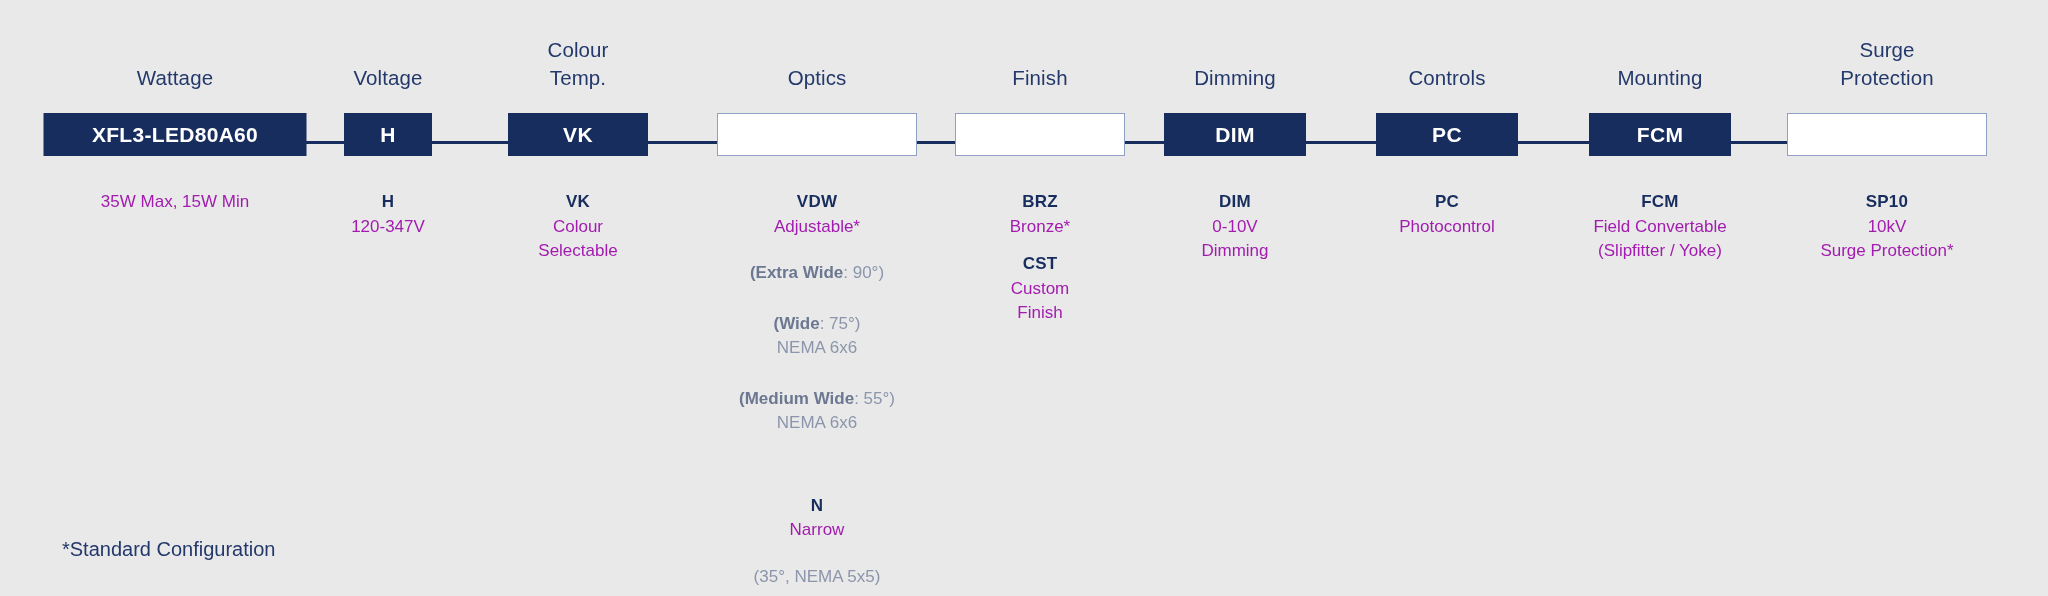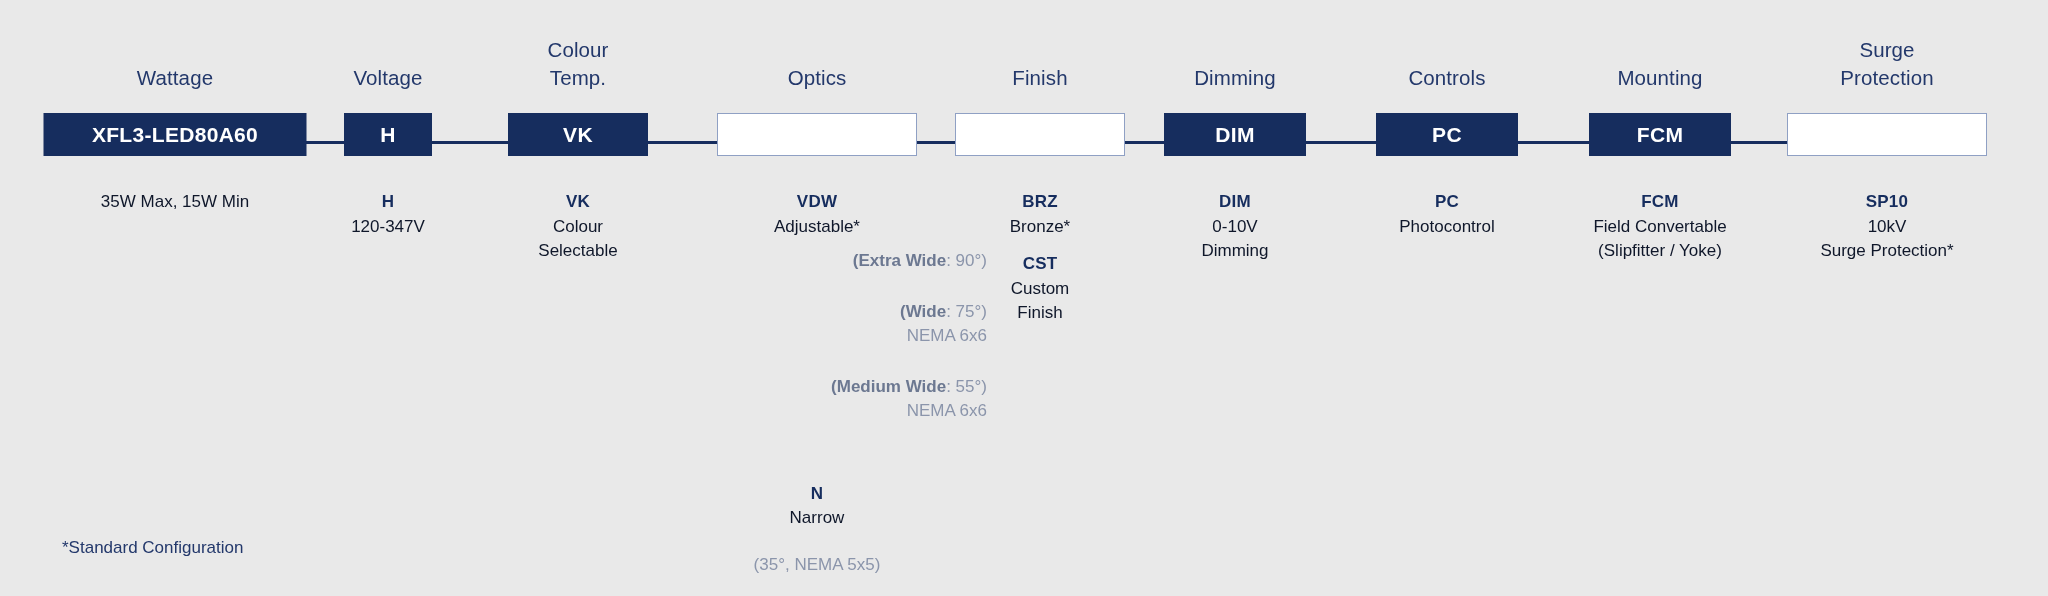--- a/index.html
+++ b/index.html
@@ -106,35 +106,35 @@
   .opt-block { margin-bottom: 0; }
   .opt-block + .opt-block { margin-top: 16px; }
 
   .opt-code {
     font-weight: bold;
     color: #162d5e;
     letter-spacing: .2px;
   }
   .opt-text {
     font-weight: 400;
-    color: #0f172a;
+    color: #a21caf;
   }
   .opt-sub {
     color: #8b95ab;
     font-weight: 400;
   }
   .opt-sub b { color: #6c7891; font-weight: bold; }
 
   .spacer-lg { height: 26px; }
 
   .footnote {
     position: absolute;
     left: 62px;
     top: 538px;
-    font-size: 17px;
+    font-size: 20px;
     color: #23386b;
   }
 </style>
 </head>
 <body>
 
 <div class="diagram">
 
   <div class="rail"></div>
 
@@ -177,21 +177,21 @@
       </div>
       <div class="col" style="left: 647px; width: 340px;">
         <div class="title-wrap">
           <div class="col-title">Optics</div>
         </div>
         <div class="code-box empty" style="width: 200px;"></div>
         <div class="desc">
           <div class="opt-block">
             <div class="opt-code">VDW</div>
             <div class="opt-text">Adjustable*</div>
-            <div style="margin-top: 10px; text-align: right;">
+            <div style="margin-top: 22px;">
               <div class="opt-sub"><b>(Extra Wide</b>: 90°)</div>
               <div class="spacer-lg"></div>
               <div class="opt-sub"><b>(Wide</b>: 75°)</div>
               <div class="opt-sub">NEMA 6x6</div>
               <div class="spacer-lg"></div>
               <div class="opt-sub"><b>(Medium Wide</b>: 55°)</div>
               <div class="opt-sub">NEMA 6x6</div>
             </div>
           </div>
           <div class="opt-block" style="margin-top: 58px;">

